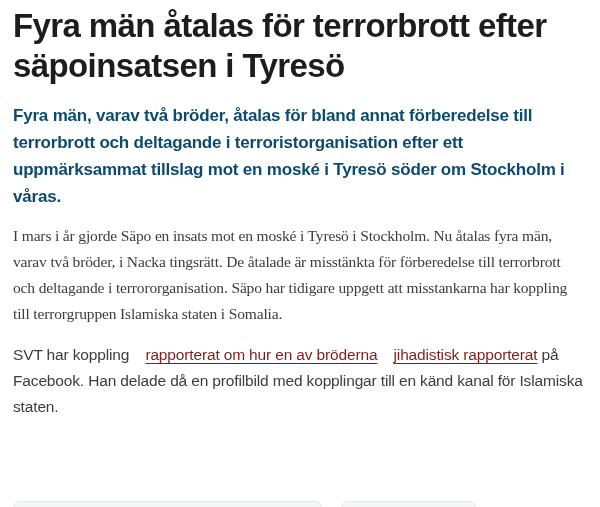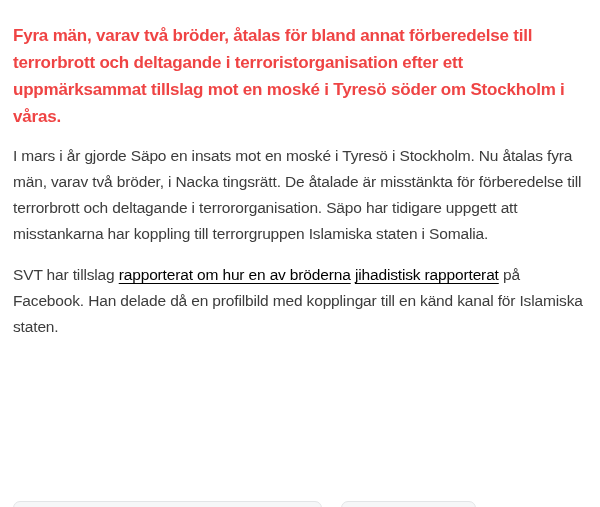--- a/index.html
+++ b/index.html
@@ -31,80 +31,83 @@
     font-weight: 400;
   }
   .meta .updated   { color: #5f5f5f; margin-right: 14px; }
   .meta .published { color: #8e8e8e; }
   .lead {
     margin-top: 16px;
     font-size: 17px;
     line-height: 27px;
     font-weight: 700;
     letter-spacing: -0.2px;
-    color: #ef4444;
+    color: #0c4a6e;
     max-width: 576px;
   }
   .bodytext {
     margin-top: 13px;
     font-size: 15.5px;
     line-height: 26px;
     letter-spacing: -0.15px;
     font-weight: 400;
     color: #3c3c3c;
     max-width: 578px;
+    font-family: Liberation Serif, serif;
   }
   .subheading {
     margin-top: 24px;
     font-size: 15.5px;
     line-height: 20px;
     font-weight: 700;
     color: #222222;
   }
   .linkpara {
     margin-top: 15px;
     font-size: 15.5px;
     line-height: 26px;
     letter-spacing: -0.15px;
     color: #3c3c3c;
     max-width: 578px;
   }
   .linkpara a {
-    color: #000000;
+    color: #7f1d1d;
     text-decoration: underline;
     text-underline-offset: 3px;
     text-decoration-thickness: 1px;
     cursor: pointer;
+    margin-left: 12px;
   }
   
   .peek-card {
     position: absolute;
     bottom: -4px;
     height: 10px;
     background: #f6f7f8;
     border: 1px solid #e3e5e7;
     border-radius: 7px 7px 0 0;
   }
   .peek-card.a { left: 13px;  width: 309px; }
   .peek-card.b { left: 341px; width: 135px; }
 </style>
 </head>
 <body>
 
 <div class="page">
   <article class="article">
 
+    <h1 class="headline">Fyra män åtalas för terrorbrott efter säpoinsatsen i Tyresö</h1>
 
 
     <p class="lead">Fyra män, varav två bröder, åtalas för bland annat förberedelse till terrorbrott och deltagande i terroristorganisation efter ett uppmärksammat tillslag mot en moské i Tyresö söder om Stockholm i våras.</p>
 
     <p class="bodytext">I mars i år gjorde Säpo en insats mot en moské i Tyresö i Stockholm. Nu åtalas fyra män, varav två bröder, i Nacka tingsrätt. De åtalade är misstänkta för förberedelse till terrorbrott och deltagande i terrororganisation. Säpo har tidigare uppgett att misstankarna har koppling till terrorgruppen Islamiska staten i Somalia.</p>
 
 
     <p class="linkpara">
-      <span>SVT har tillslag </span><a href="#">rapporterat om hur en av bröderna</a><span> </span><a href="#">jihadistisk rapporterat</a><span> på Facebook. Han delade då en profilbild med kopplingar till en känd kanal för Islamiska staten.</span>
+      <span>SVT har koppling </span><a href="#">rapporterat om hur en av bröderna</a><span> </span><a href="#">jihadistisk rapporterat</a><span> på Facebook. Han delade då en profilbild med kopplingar till en känd kanal för Islamiska staten.</span>
     </p>
 
   </article>
 
   <div class="peek-card a"></div>
   <div class="peek-card b"></div>
 </div>
 
 </body></html>

